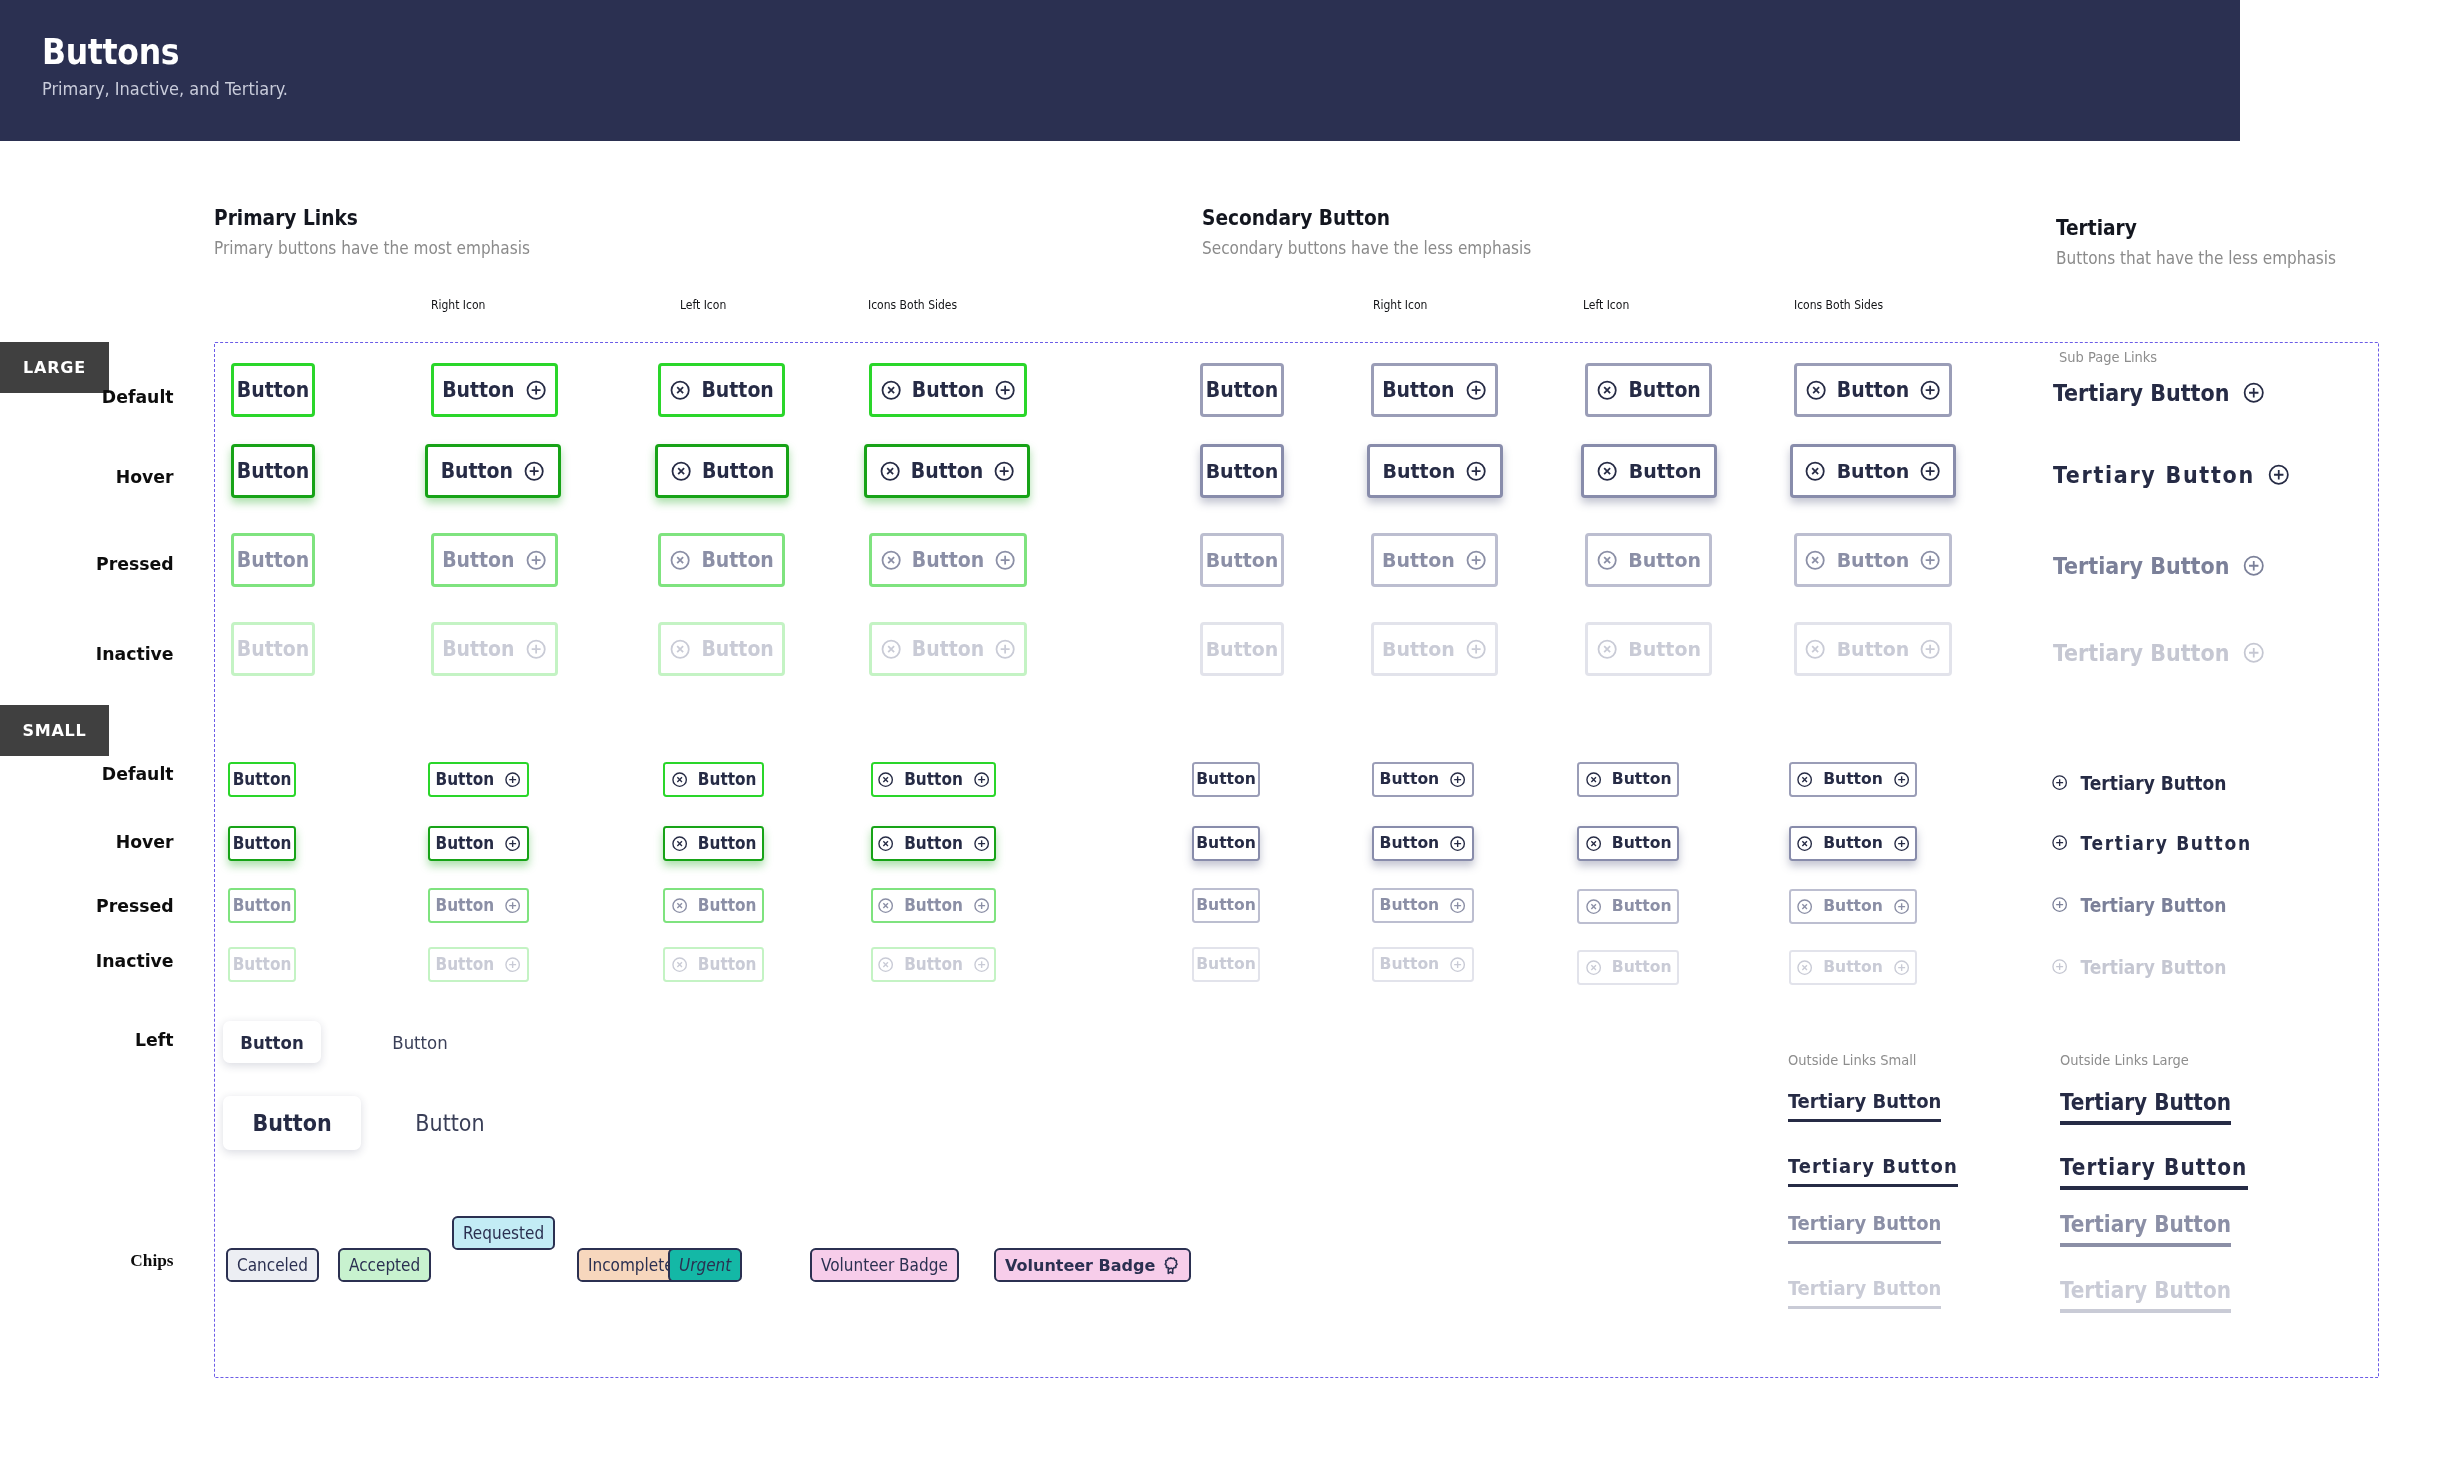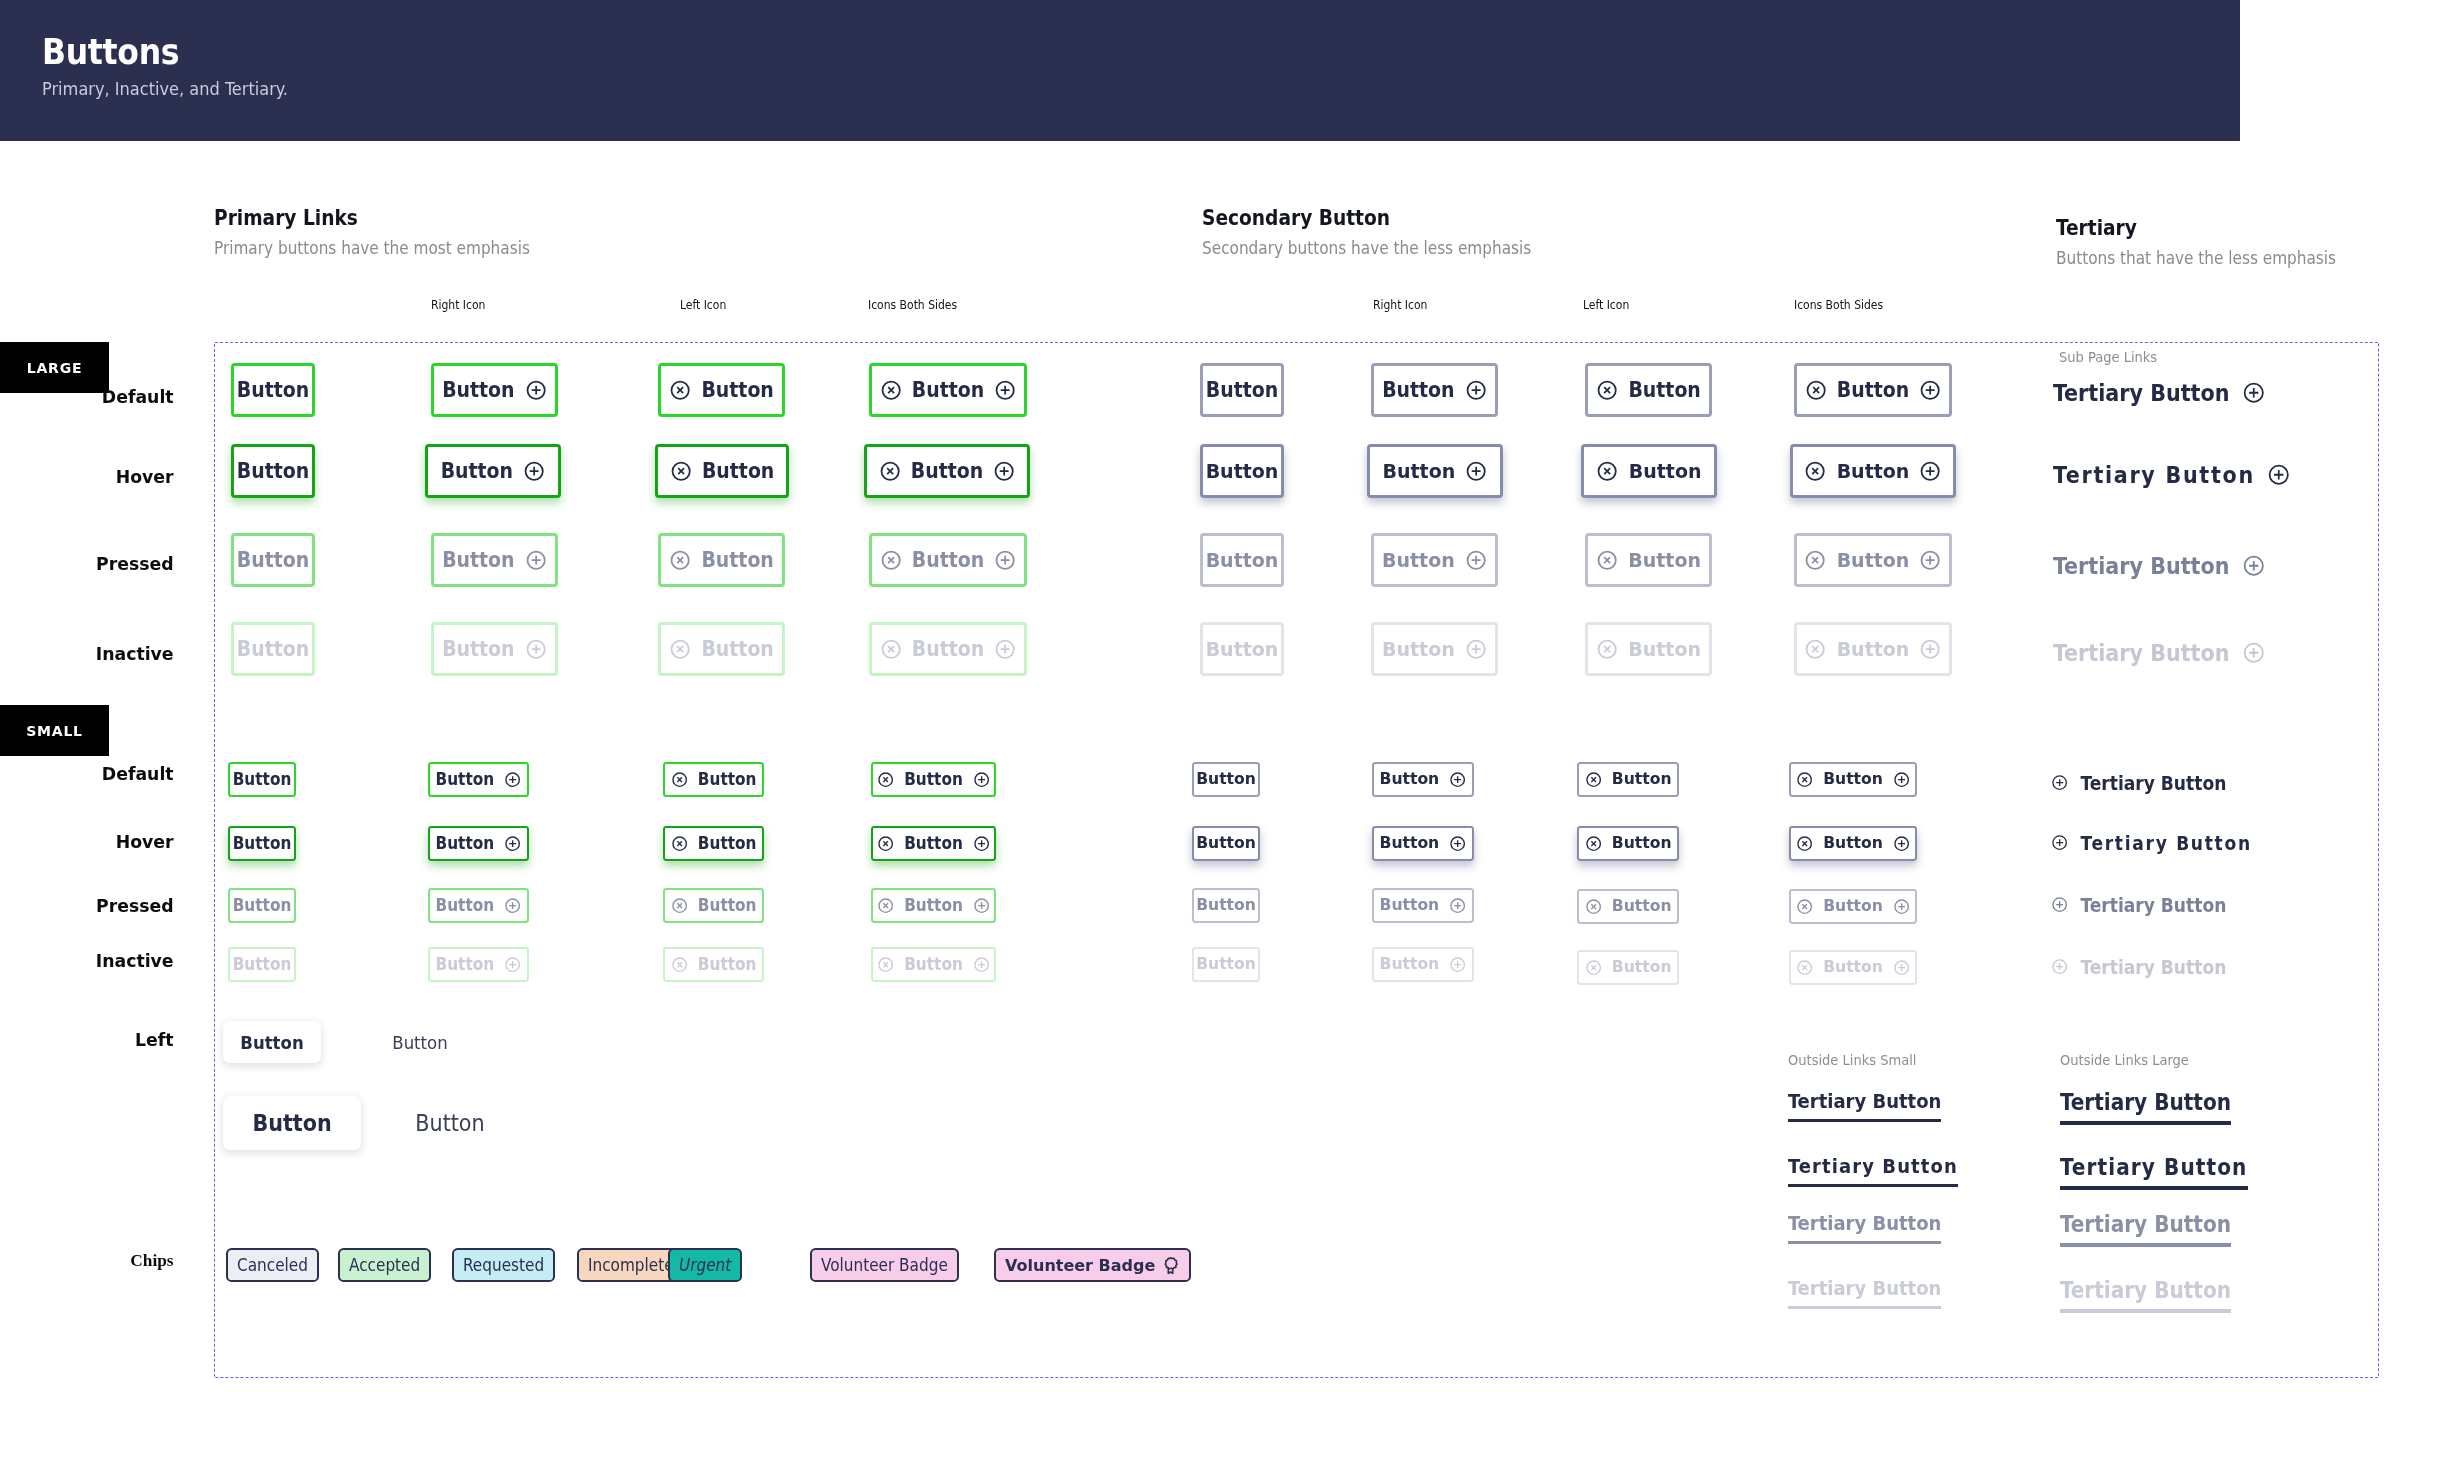--- a/index.html
+++ b/index.html
@@ -41,24 +41,24 @@
 
   .col-head{
     position:absolute;
     font-family:"DejaVu Sans Condensed","Liberation Sans", sans-serif;
     font-size:12px; font-weight:400; color:#131417; white-space:nowrap;
   }
 
   
   .size-badge{
     position:absolute; left:0; width:109px; height:51px;
-    background:#000000; color:#ffffff;
+    background:#404040; color:#ffffff;
     display:flex; align-items:center; justify-content:center;
     font-family:"DejaVu Sans","Liberation Sans", sans-serif;
-    font-size:14px; font-weight:600; letter-spacing:0.8px;
+    font-size:16px; font-weight:600; letter-spacing:0.8px;
   }
 
   
   .row-label{
     position:absolute;
     font-family:"DejaVu Sans","Liberation Sans", sans-serif;
     font-size:17.3px; font-weight:600; color:#0d0d0d; white-space:nowrap;
     text-align:right; width:168px;
   }
 
@@ -889,21 +889,21 @@
 <div class="olink lg ol-hover" style="left:2060px; top:1154px;">Tertiary Button</div>
 <div class="olink lg ol-pressed" style="left:2060px; top:1211px;">Tertiary Button</div>
 <div class="olink lg ol-inactive" style="left:2060px; top:1277px;">Tertiary Button</div>
 
 <div class="chip" style="left:226px;  top:1248px; background:#eceef3;">
   <span>Canceled</span>
 </div>
 <div class="chip" style="left:338px;  top:1248px; background:#c8f2cf;">
   <span>Accepted</span>
 </div>
-<div class="chip" style="left:452px;  top:1248px; background:#c3ecf5;">
+<div class="chip" style="left:452px;  top:1216px; background:#c3ecf5;">
   <span>Requested</span>
 </div>
 <div class="chip" style="left:577px; top:1248px; background:#f7d7bd;">
   <span>Incomplete</span>
 </div>
 <div class="chip" style="left:668px; top:1248px; background:#14b8a6;font-style:italic;">
   <span>Urgent</span>
 </div>
 <div class="chip" style="left:810px; top:1248px; background:#f7cdea;">
   <span>Volunteer Badge</span>

